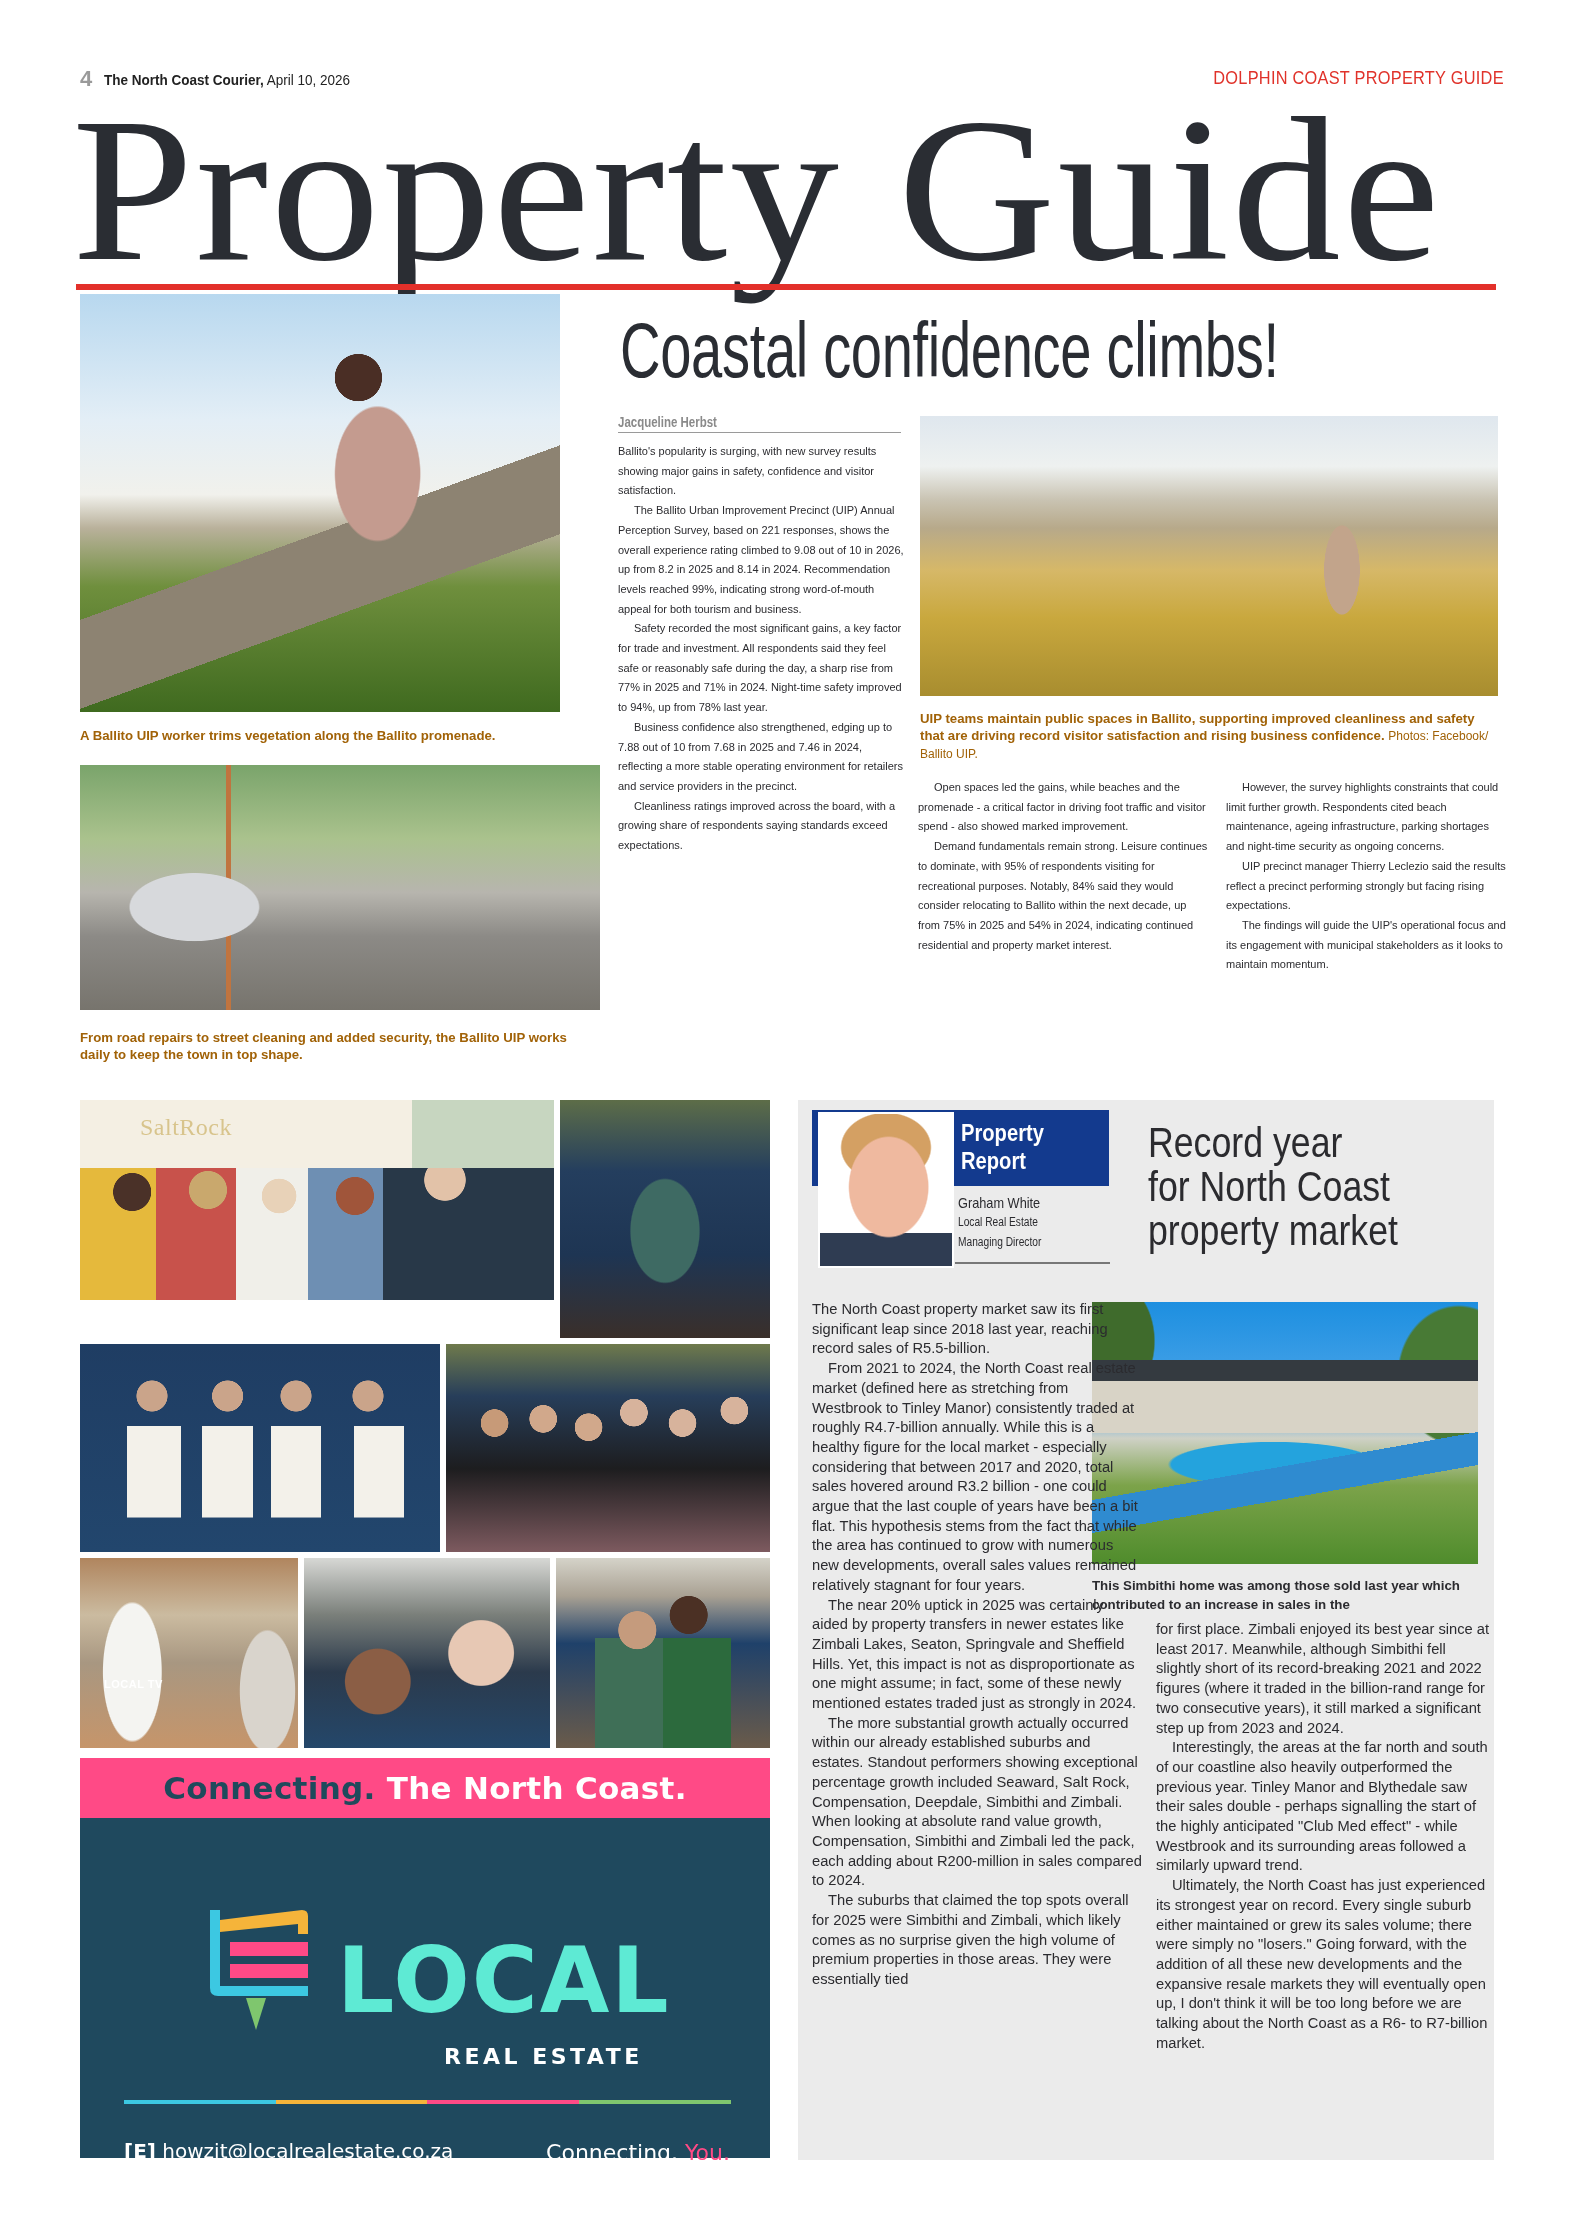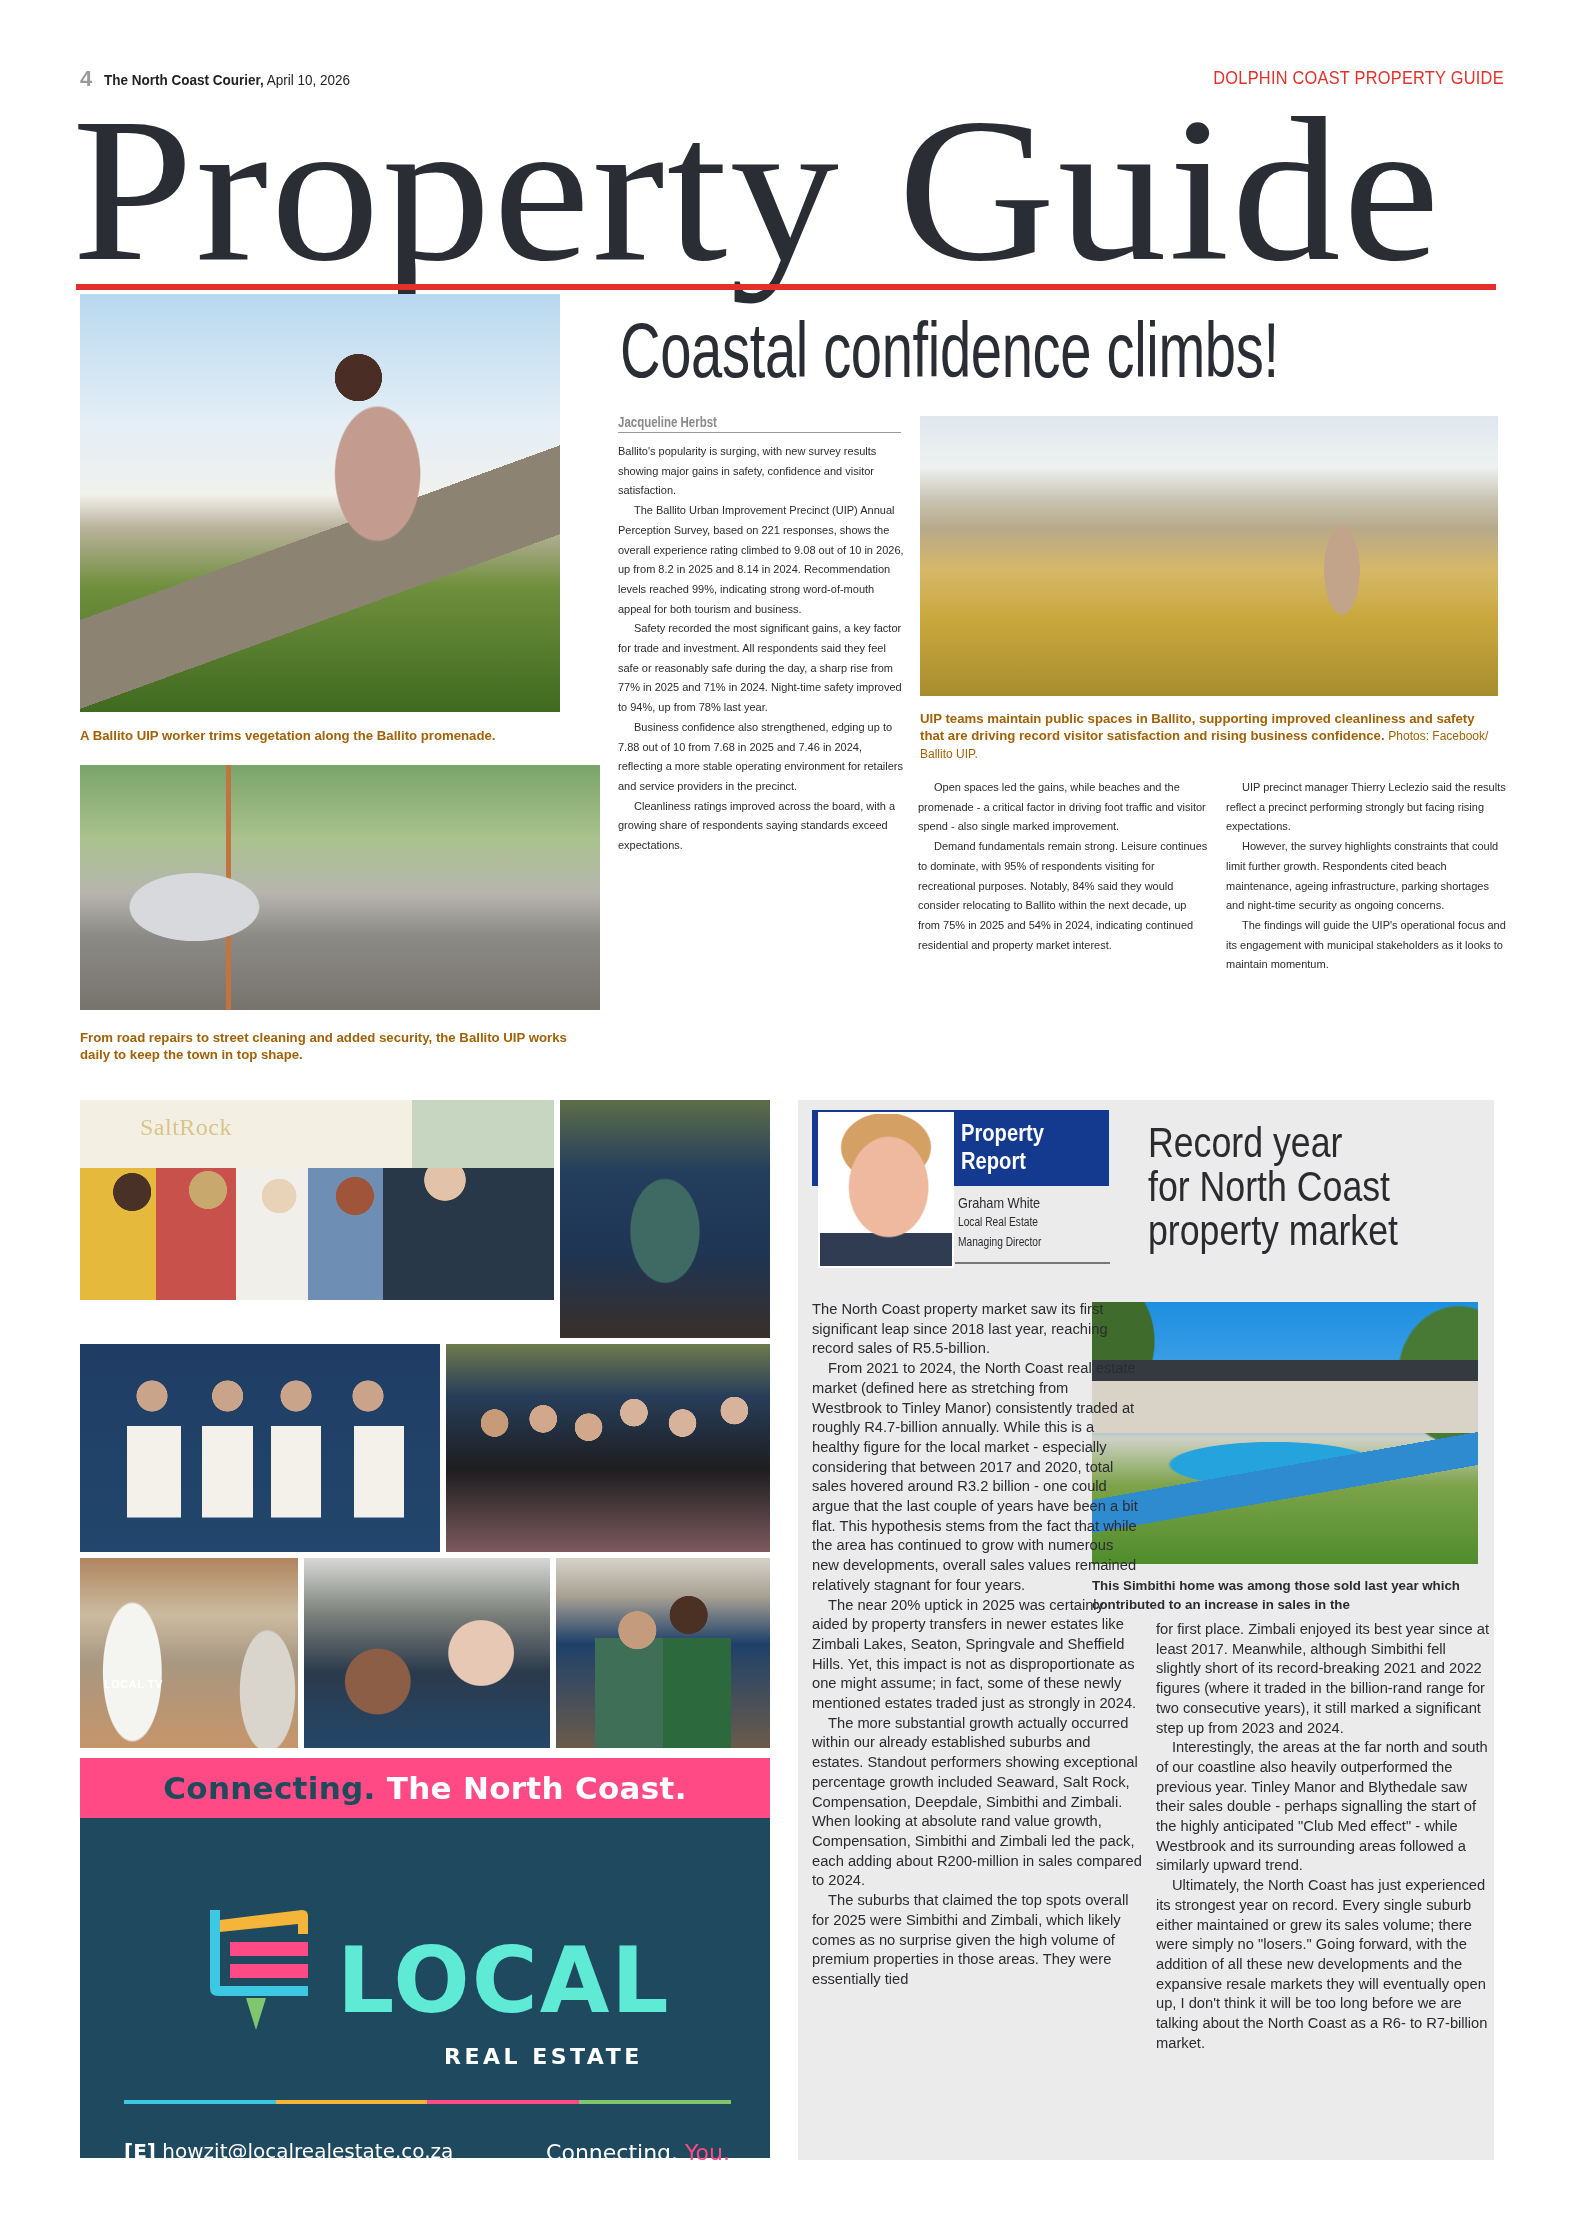--- a/index.html
+++ b/index.html
@@ -198,26 +198,26 @@
 <div class="abs byline"><span>Jacqueline Herbst</span></div>
 
 <div class="abs col col1">
   <p class="first">Ballito's popularity is surging, with new survey results showing major gains in safety, confidence and visitor satisfaction.</p>
   <p>The Ballito Urban Improvement Precinct (UIP) Annual Perception Survey, based on 221 responses, shows the overall experience rating climbed to 9.08 out of 10 in 2026, up from 8.2 in 2025 and 8.14 in 2024. Recommendation levels reached 99%, indicating strong word-of-mouth appeal for both tourism and business.</p>
   <p>Safety recorded the most significant gains, a key factor for trade and investment. All respondents said they feel safe or reasonably safe during the day, a sharp rise from 77% in 2025 and 71% in 2024. Night-time safety improved to 94%, up from 78% last year.</p>
   <p>Business confidence also strengthened, edging up to 7.88 out of 10 from 7.68 in 2025 and 7.46 in 2024, reflecting a more stable operating environment for retailers and service providers in the precinct.</p>
   <p>Cleanliness ratings improved across the board, with a growing share of respondents saying standards exceed expectations.</p>
 </div>
 <div class="abs col col2">
-  <p>Open spaces led the gains, while beaches and the promenade - a critical factor in driving foot traffic and visitor spend - also single marked improvement.</p>
+  <p>Open spaces led the gains, while beaches and the promenade - a critical factor in driving foot traffic and visitor spend - also showed marked improvement.</p>
   <p>Demand fundamentals remain strong. Leisure continues to dominate, with 95% of respondents visiting for recreational purposes. Notably, 84% said they would consider relocating to Ballito within the next decade, up from 75% in 2025 and 54% in 2024, indicating continued residential and property market interest.</p>
 </div>
 <div class="abs col col3">
+  <p>However, the survey highlights constraints that could limit further growth. Respondents cited beach maintenance, ageing infrastructure, parking shortages and night-time security as ongoing concerns.</p>
   <p>UIP precinct manager Thierry Leclezio said the results reflect a precinct performing strongly but facing rising expectations.</p>
-  <p>However, the survey highlights constraints that could limit further growth. Respondents cited beach maintenance, ageing infrastructure, parking shortages and night-time security as ongoing concerns.</p>
   <p>The findings will guide the UIP's operational focus and its engagement with municipal stakeholders as it looks to maintain momentum.</p>
 </div>
 
 <div class="c-photo c1">
   <div class="top"></div>
   <span class="c-label" style="left:60px;top:14px;color:#d8c48c;font-family:'Liberation Serif',serif;font-size:24px;font-weight:normal;">SaltRock</span>
 </div>
 <div class="c-photo c2"></div>
 <div class="c-photo c3"></div>
 <div class="c-photo c4"></div>

